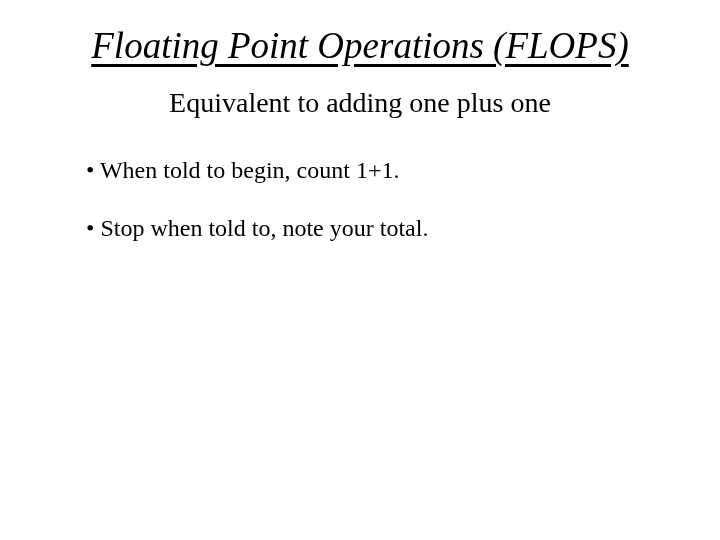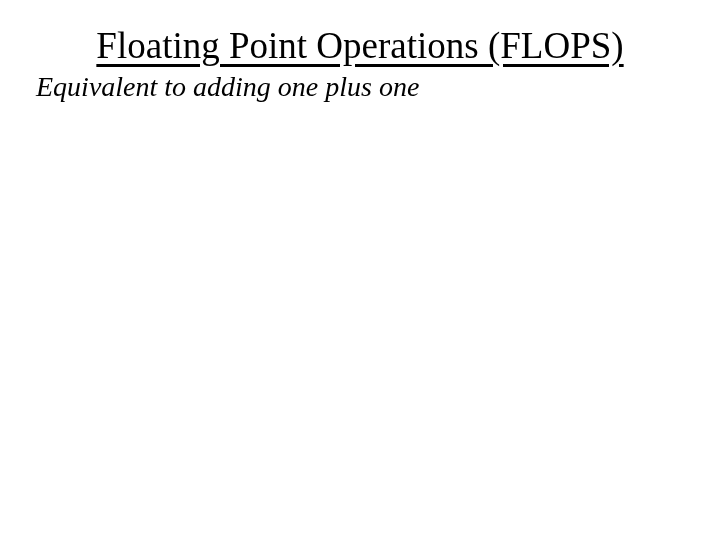--- a/index.html
+++ b/index.html
@@ -9,44 +9,46 @@
       height: 540px;
       background: #ffffff;
       font-family: "Times New Roman", Times, serif;
       color: #000000;
     }
     .slide {
       padding: 24px 36px 0 36px;
     }
     .title {
       font-size: 37px;
+      font-style: italic;
       text-align: center;
-      margin: 0 0 4px 0;
+      margin: 0 0 20px 0;
       font-weight: normal;
       text-decoration: underline;
       text-underline-offset: 6px;
     }
     .subtitle {
       font-size: 28px;
-      font-style: italic;
-      text-align: left;
+      text-align: center;
       margin: 0 0 36px 0;
       font-weight: normal;
     }
     .bullets {
       padding: 0 50px 0 50px;
     }
     .bullet {
       font-size: 24px;
       line-height: 1.25;
       margin-bottom: 28px;
       text-align: left;
     }
   </style>
 </head>
 <body>
 
 <div class="slide">
   <h1 class="title">Floating Point Operations (FLOPS)</h1>
   <h2 class="subtitle">Equivalent to adding one plus one</h2>
   <div class="bullets">
+    <div class="bullet">• When told to begin, count 1+1.</div>
+    <div class="bullet">• Stop when told to, note your total.</div>
   </div>
 </div>
 
 </body></html>

